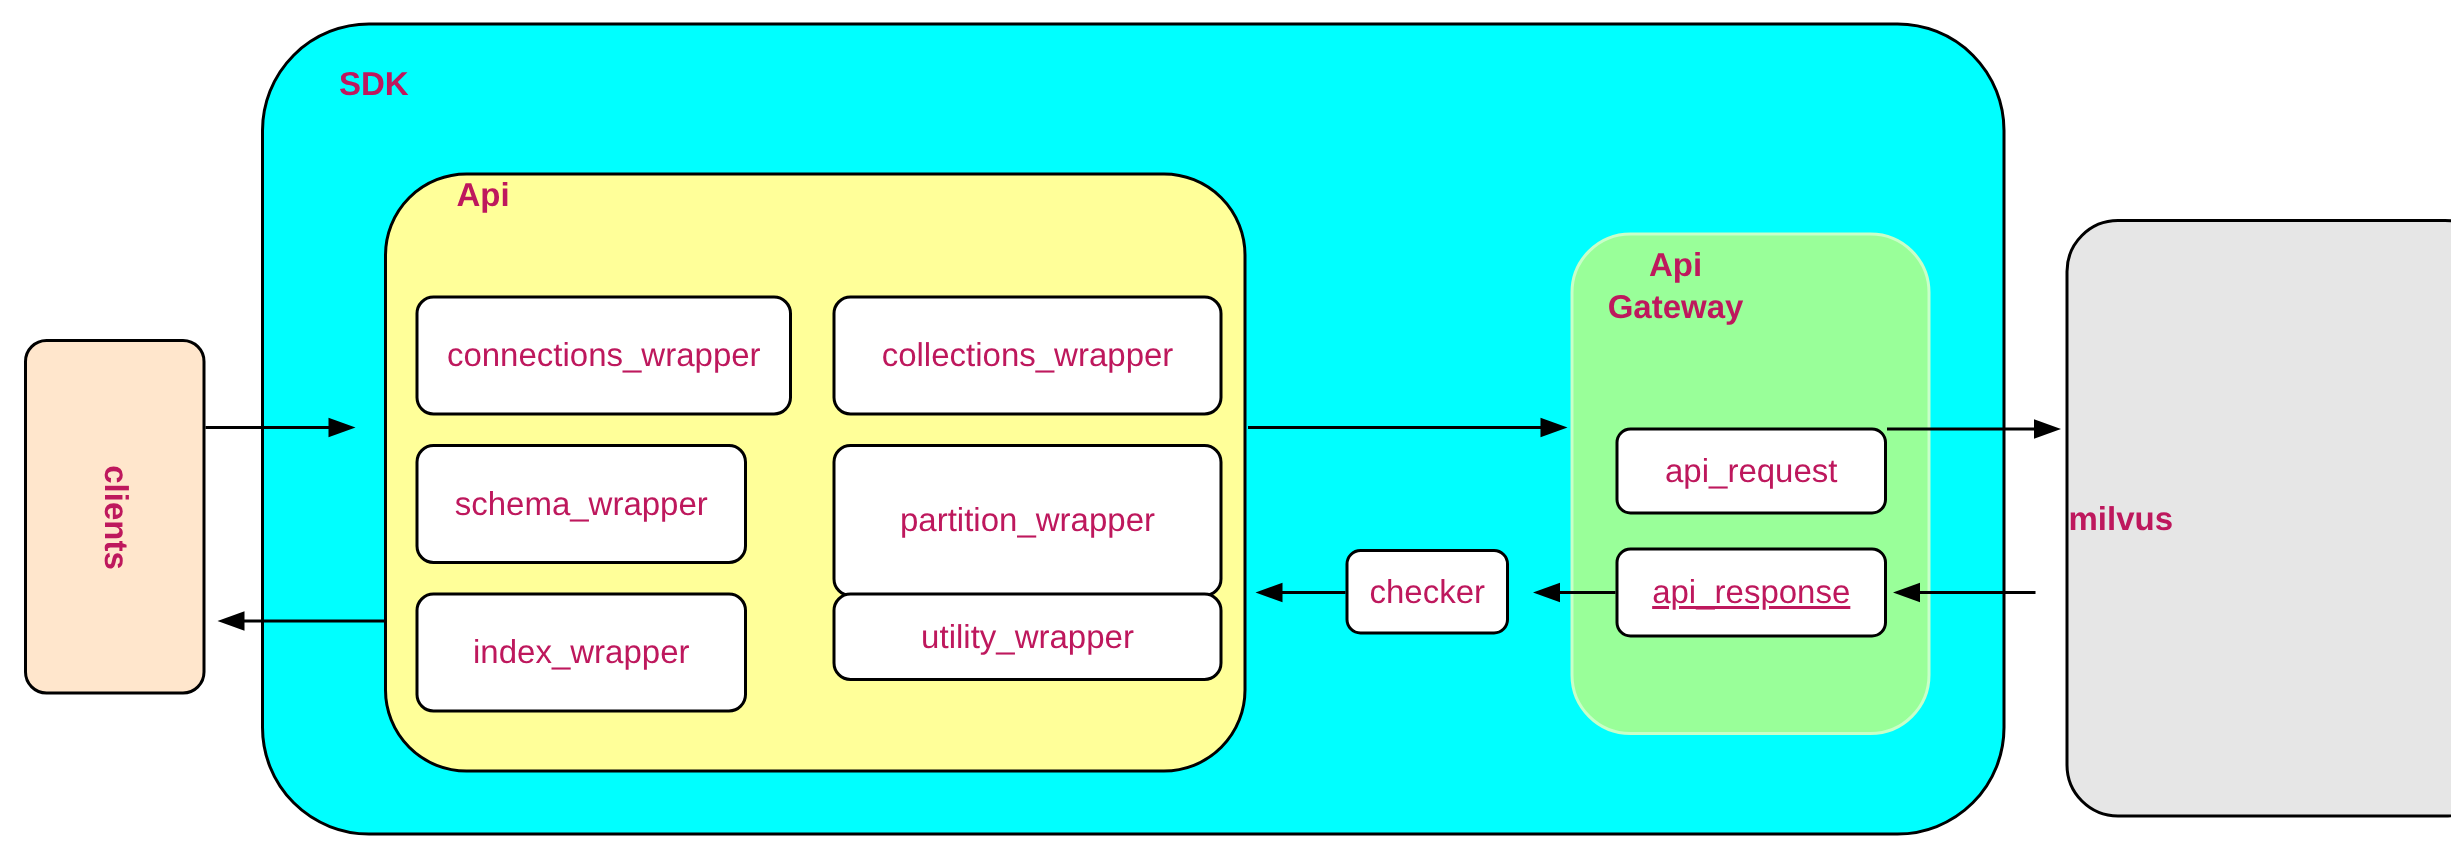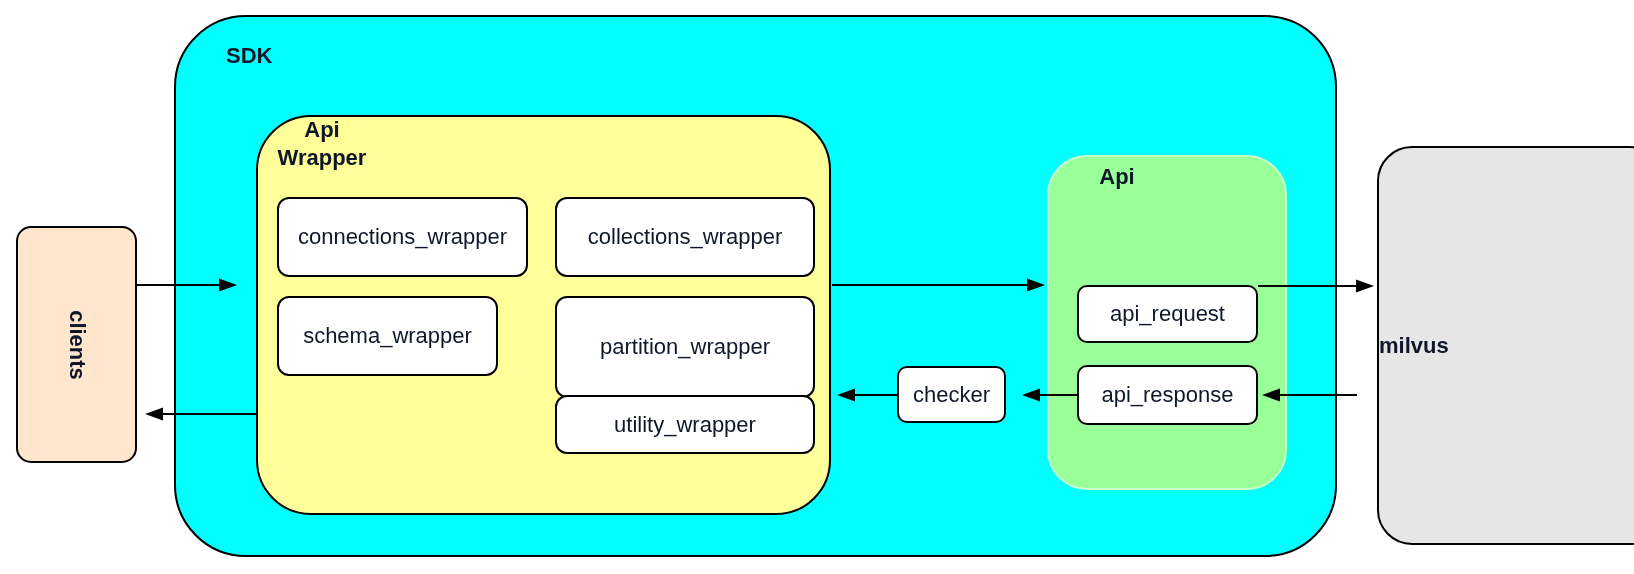--- a/index.html
+++ b/index.html
@@ -1,39 +1,39 @@
 <!DOCTYPE html>
 <html style="--canvas-bg: #ffffff; --sdk-fill: #00ffff; --wrapper-fill: #ffff99; --gateway-fill: #99ff99; --gateway-stroke: #c8ffc8; --clients-fill: #ffe6cc; --milvus-fill: #e6e6e6; --node-fill: #ffffff; --stroke: #000000;"><head>
 <meta charset="utf-8">
 <style>
   html,body{margin:0;padding:0;background:#fff;}
   .canvas{
     position:relative;width:1634px;height:574px;background:var(--canvas-bg,#fff);
-    font-family:"Liberation Sans","DejaVu Sans",sans-serif;color:#0f172a;overflow:hidden;
+    font-family:"Liberation Sans","DejaVu Sans",sans-serif;color:#be185d;overflow:hidden;
   }
   .abs{position:absolute;box-sizing:border-box;}
   .container{border:2px solid var(--stroke,#000);}
   .sdk{left:174px;top:15px;width:1163px;height:542px;border-radius:72px;background:var(--sdk-fill,#0ff);z-index:1;}
   .wrapper{left:256px;top:115px;width:575px;height:400px;border-radius:55px;background:var(--wrapper-fill,#ff9);z-index:2;}
   .gateway{left:1047px;top:155px;width:240px;height:335px;border-radius:40px;background:var(--gateway-fill,#9f9);border:2px solid var(--gateway-stroke,#caffca);z-index:2;}
   .clients{left:16px;top:226px;width:121px;height:237px;border-radius:15px;background:var(--clients-fill,#ffe6cc);z-index:1;display:flex;align-items:center;justify-content:center;}
   .milvus{left:1377px;top:146px;width:288px;height:399px;border-radius:35px;background:var(--milvus-fill,#e6e6e6);z-index:1;display:flex;align-items:center;}
   .node{
     background:var(--node-fill,#fff);border:2px solid var(--stroke,#000);border-radius:12px;
     display:flex;align-items:center;justify-content:center;font-size:22px;z-index:3;text-align:center;
   }
   .b-connections{left:277px;top:197px;width:251px;height:80px;}
   .b-collections{left:555px;top:197px;width:260px;height:80px;}
   .b-schema{left:277px;top:296px;width:221px;height:80px;}
   .b-partition{left:555px;top:296px;width:260px;height:102px;}
   .b-index{left:277px;top:395px;width:221px;height:80px;}
   .b-utility{left:555px;top:395px;width:260px;height:59px;}
   .b-checker{left:897px;top:366px;width:109px;height:57px;border-radius:10px;}
   .b-request{left:1077px;top:257px;width:181px;height:58px;border-radius:10px;margin-top:28px;}
-  .b-response{left:1077px;top:365px;width:181px;height:60px;border-radius:10px;}
+  .b-response{left:1077px;top:365px;width:181px;height:60px;border-radius:10px;text-decoration:underline;}
   .biglabel{font-weight:bold;font-size:22px;line-height:28px;z-index:4;}
   .sdk-label{left:226px;top:42px;}
   .wrapper-label{left:252px;top:116px;width:140px;text-align:center;}
   .gateway-label{left:1047px;top:163px;width:140px;text-align:center;}
   .vlabel{font-weight:bold;font-size:22px;transform:rotate(90deg);white-space:nowrap;}
   .node-label{font-weight:bold;font-size:22px;}
   .arrows{position:absolute;left:0;top:0;width:1634px;height:574px;z-index:10;pointer-events:none;}
   .arrows line{stroke:var(--stroke,#000);stroke-width:2;}
   .arrows path{fill:var(--stroke,#000);stroke:none;}
 </style>
@@ -42,37 +42,38 @@
 
 <div class="canvas">
 
   <div class="abs container sdk"></div>
   <div class="abs container wrapper"></div>
   <div class="abs container gateway"></div>
 
   <div class="abs biglabel sdk-label">SDK</div>
   <div class="abs biglabel wrapper-label">
     <div>Api</div>
-    <div>Wrapper</div>
   </div>
   <div class="abs biglabel gateway-label">
     <div>Api</div>
+    <div>Gateway</div>
   </div>
 
   <div class="abs container clients">
     <span class="vlabel">clients</span>
   </div>
   <div class="abs container milvus">
     <span class="node-label">milvus</span>
   </div>
 
   <div class="abs node b-connections">connections_wrapper</div>
   <div class="abs node b-collections">collections_wrapper</div>
   <div class="abs node b-schema">schema_wrapper</div>
   <div class="abs node b-partition">partition_wrapper</div>
+  <div class="abs node b-index">index_wrapper</div>
   <div class="abs node b-utility">utility_wrapper</div>
 
   <div class="abs node b-request">api_request</div>
   <div class="abs node b-response">api_response</div>
   <div class="abs node b-checker">checker</div>
 
   <svg class="arrows" viewBox="0 0 1634 574" xmlns="http://www.w3.org/2000/svg">
     <g>
       <line x1="137" y1="285" x2="220" y2="285"></line>
       <path d="M237,285 L219,278.5 L219,291.5 Z"></path>

